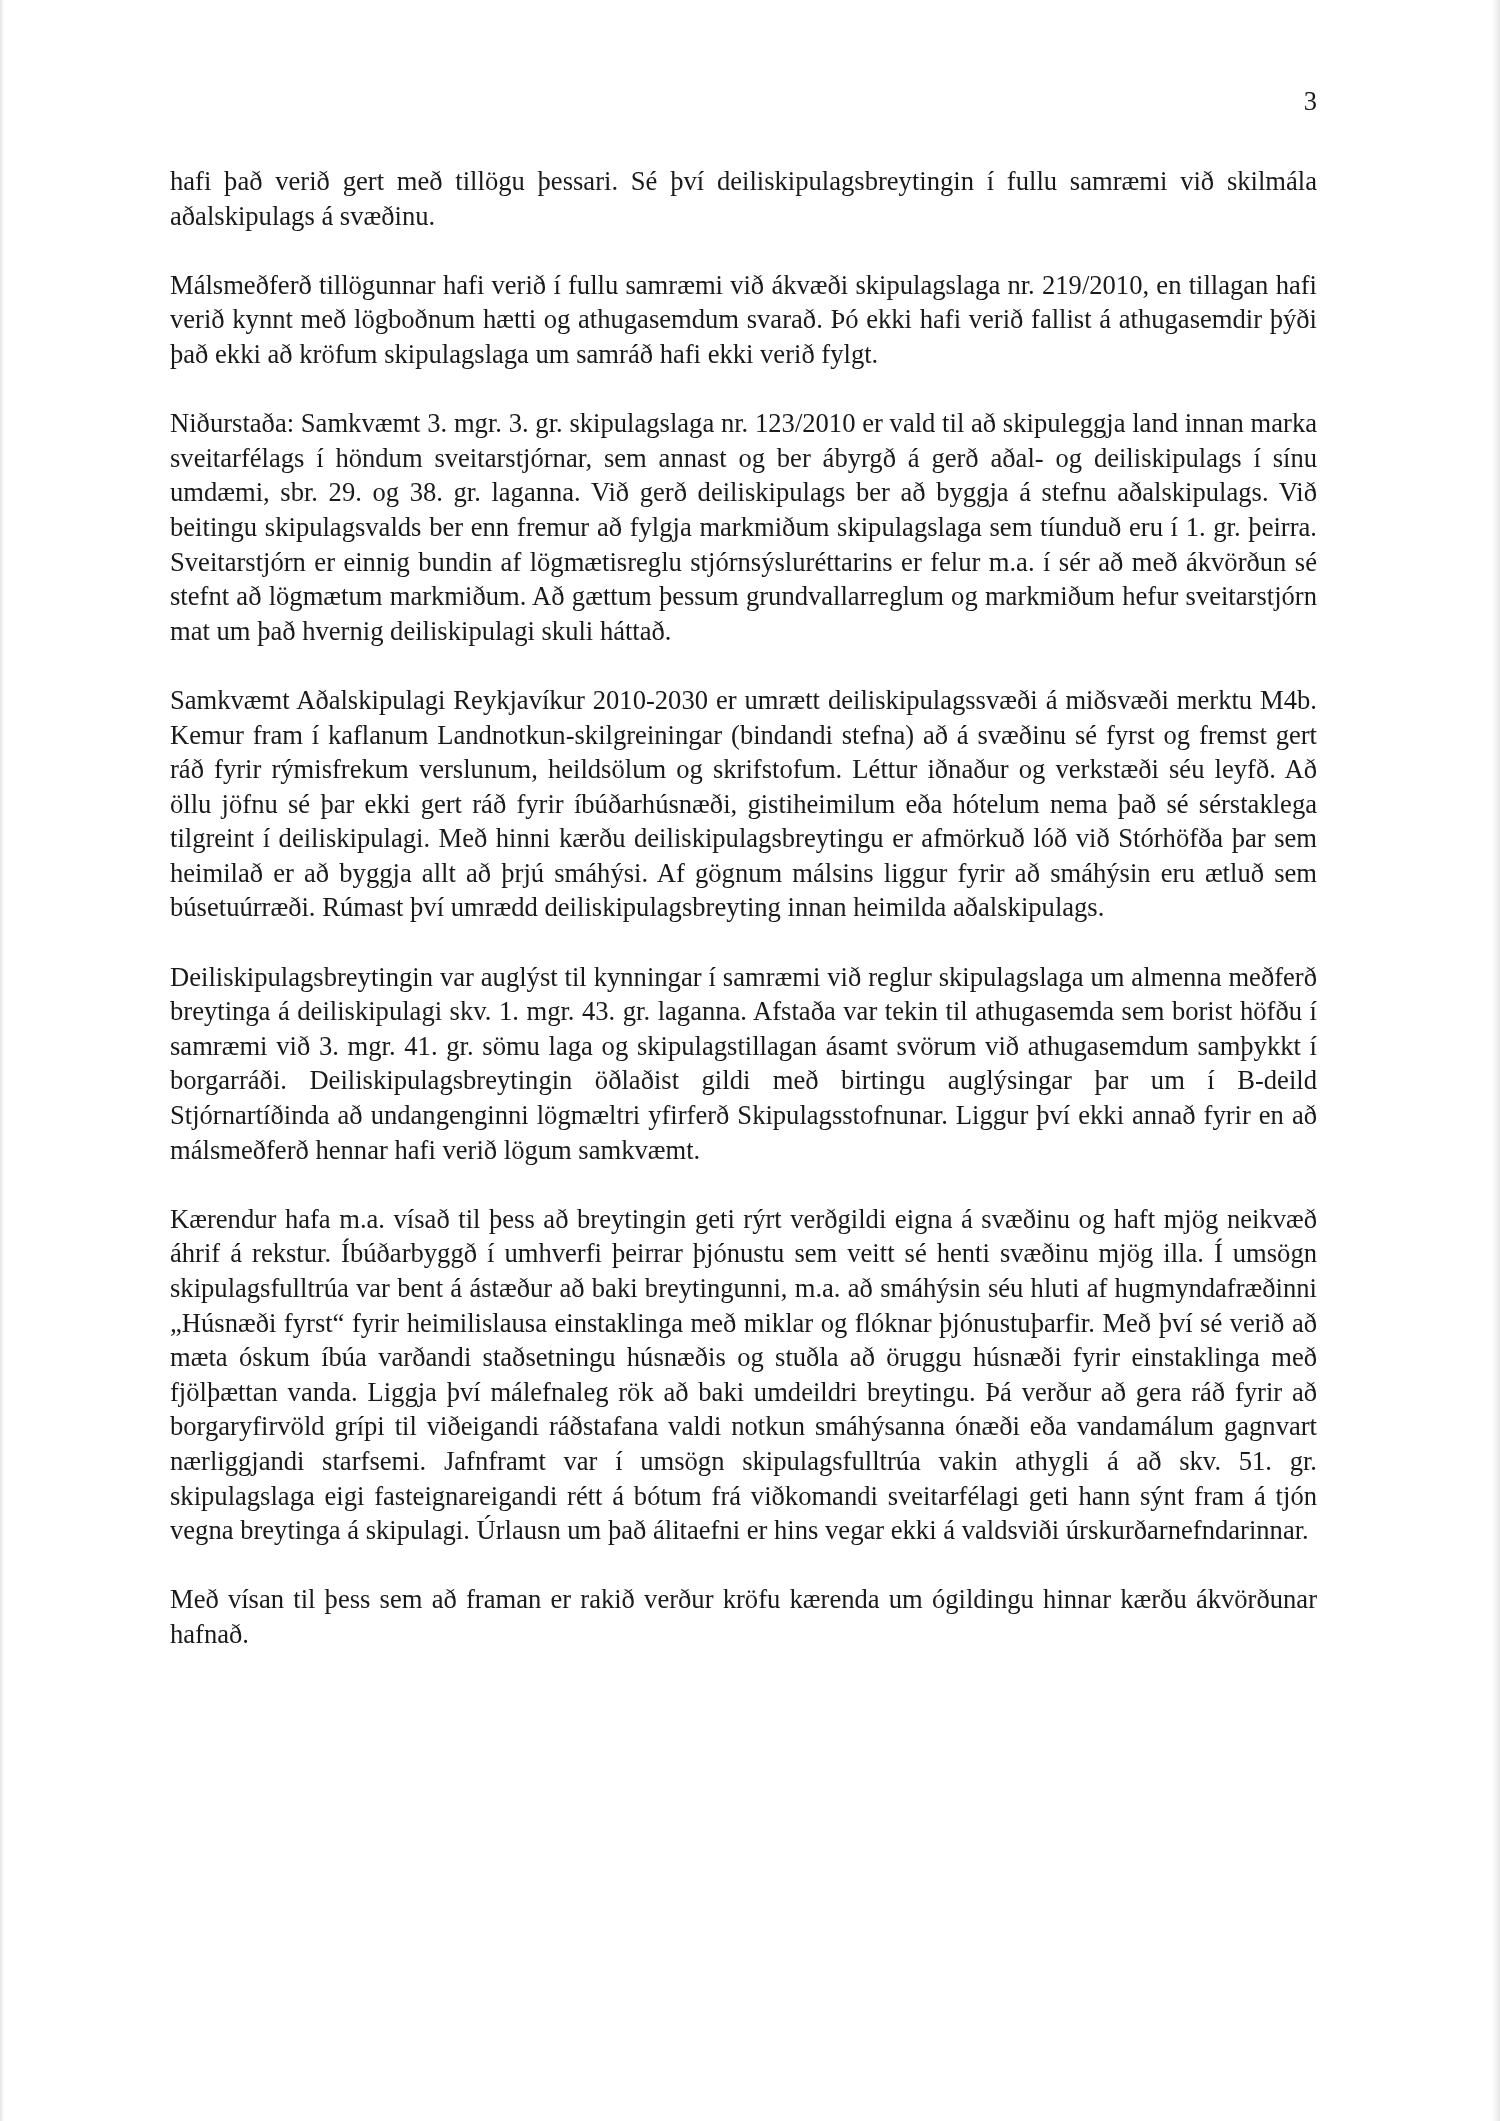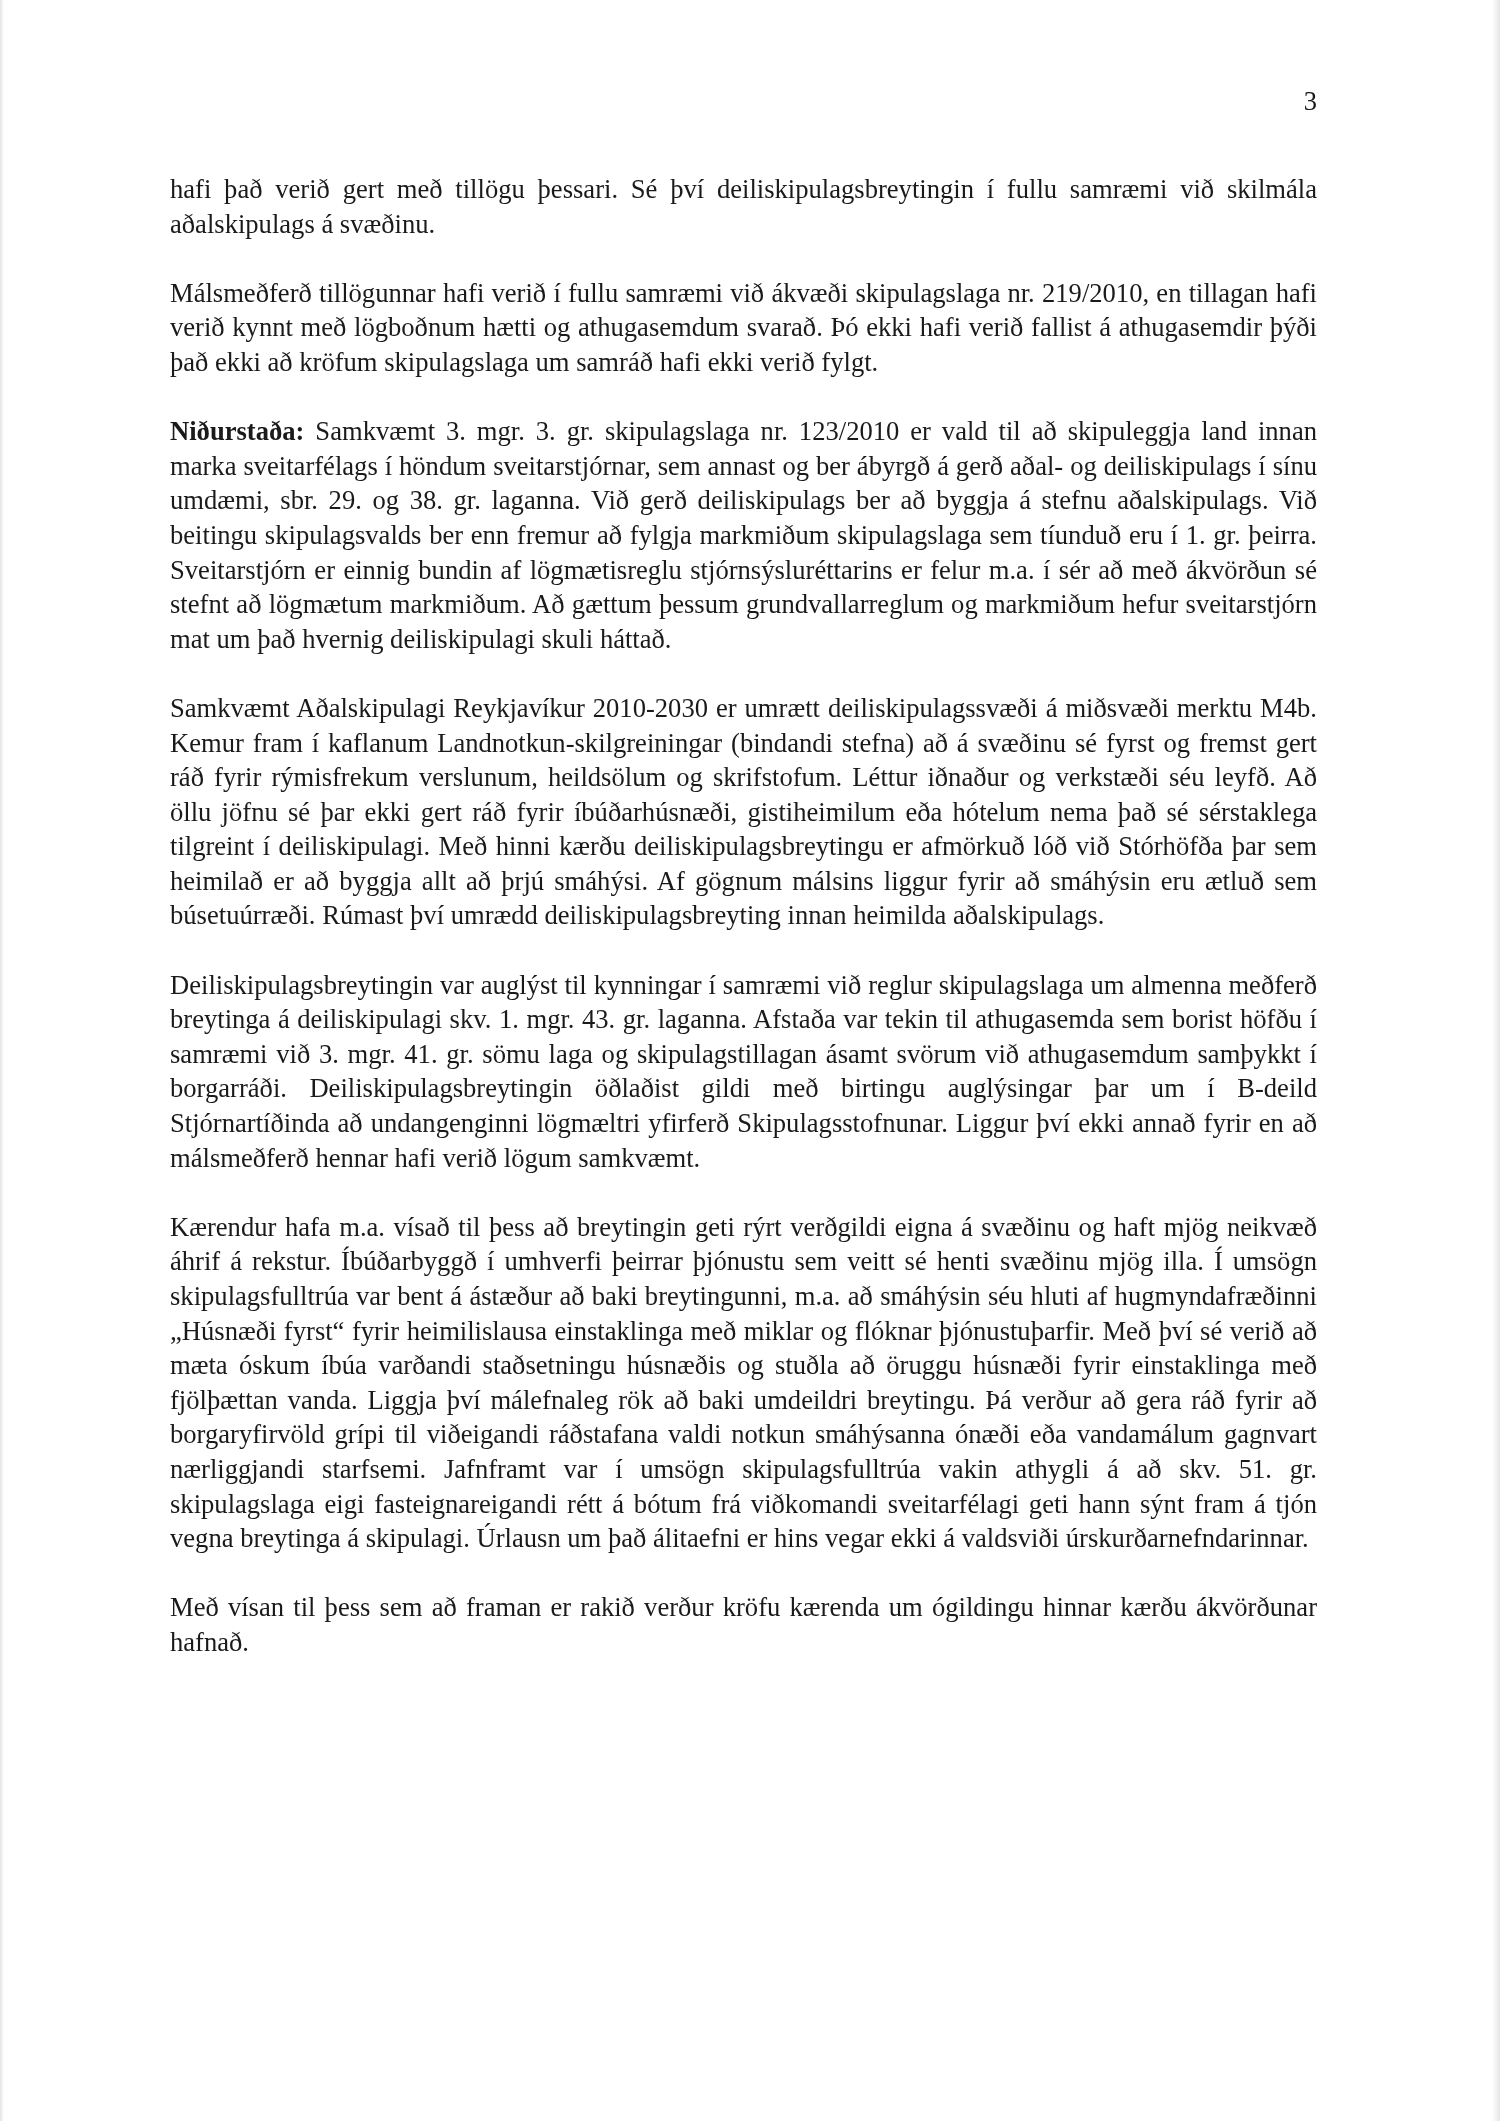--- a/index.html
+++ b/index.html
@@ -37,35 +37,35 @@
   .page-number {
     position: absolute;
     top: 86px;
     right: 183px;
     font-size: 26.5px;
     line-height: 30px;
   }
   .body-text {
     position: absolute;
     left: 170px;
-    top: 172px;
+    top: 164px;
     width: 1147px;
     font-size: 26.6px;
     line-height: 34.6px;
     text-align: justify;
     hyphens: none;
   }
   .body-text p {
     margin: 0 0 34.6px 0;
   }
   .body-text p.last {
     margin-bottom: 2px;
   }
   .bold-lead {
-    font-weight: bold;
+    font-weight: normal;
   }
 </style>
 </head>
 <body>
 
 <div class="page">
   <div class="edge-left"></div>
   <div class="edge-right"></div>
 
   <div class="page-number">3</div>

